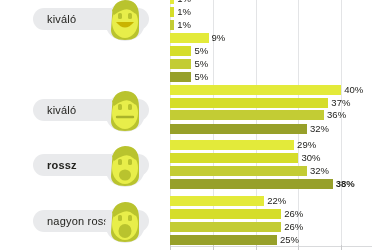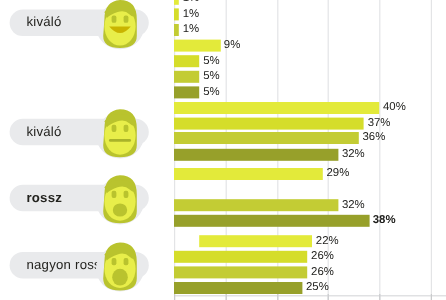--- a/index.html
+++ b/index.html
@@ -7,20 +7,21 @@
     width:372px;height:250px;
     background:#ffffff;
     font-family:"Liberation Sans", sans-serif;
     overflow:hidden;
     position:relative;
   }
   #chart-root{
     position:absolute;inset:0;
     display:flex;
     flex-direction:row;
+    padding-left:25px;
   }
 
   
   .label-col{
     width:145px;
     flex:0 0 145px;
     position:relative;
   }
   .cat-row{
     position:absolute;
@@ -241,31 +242,35 @@
         <div class="bar-row" style="top: 39px;">
           <div class="bar" style="width: 136.96px; background: rgb(151, 160, 42);"></div>
           <span class="bar-val">32%</span>
         </div>
       </div>
       <div class="group" style="top: 140px; height: 49px;">
         <div class="bar-row" style="top: 0px; align-items: center;">
           <div class="bar" style="width: 124.12px; background: rgb(227, 234, 58);"></div>
           <span class="bar-val">29%</span>
         </div>
+        <div class="bar-row" style="top: 13px;">
+          <div class="bar" style="width: 128.4px; background: rgb(213, 221, 42);"></div>
+          <span class="bar-val">30%</span>
+        </div>
         <div class="bar-row" style="top: 26px;">
           <div class="bar" style="width: 136.96px; background: rgb(195, 204, 52);"></div>
           <span class="bar-val">32%</span>
         </div>
         <div class="bar-row" style="top: 39px; font-weight: bold;">
           <div class="bar" style="width: 162.64px; background: rgb(151, 160, 42);"></div>
           <span class="bar-val">38%</span>
         </div>
       </div>
       <div class="group" style="top: 196px; height: 49px;">
-        <div class="bar-row" style="top: 0px; margin-left: 21px;">
+        <div class="bar-row" style="top: 0px;">
           <div class="bar" style="width: 94.16px; background: rgb(227, 234, 58);"></div>
           <span class="bar-val">22%</span>
         </div>
         <div class="bar-row" style="top: 13px;">
           <div class="bar" style="width: 111.28px; background: rgb(213, 221, 42);"></div>
           <span class="bar-val">26%</span>
         </div>
         <div class="bar-row" style="top: 26px;">
           <div class="bar" style="width: 111.28px; background: rgb(195, 204, 52);"></div>
           <span class="bar-val">26%</span>

